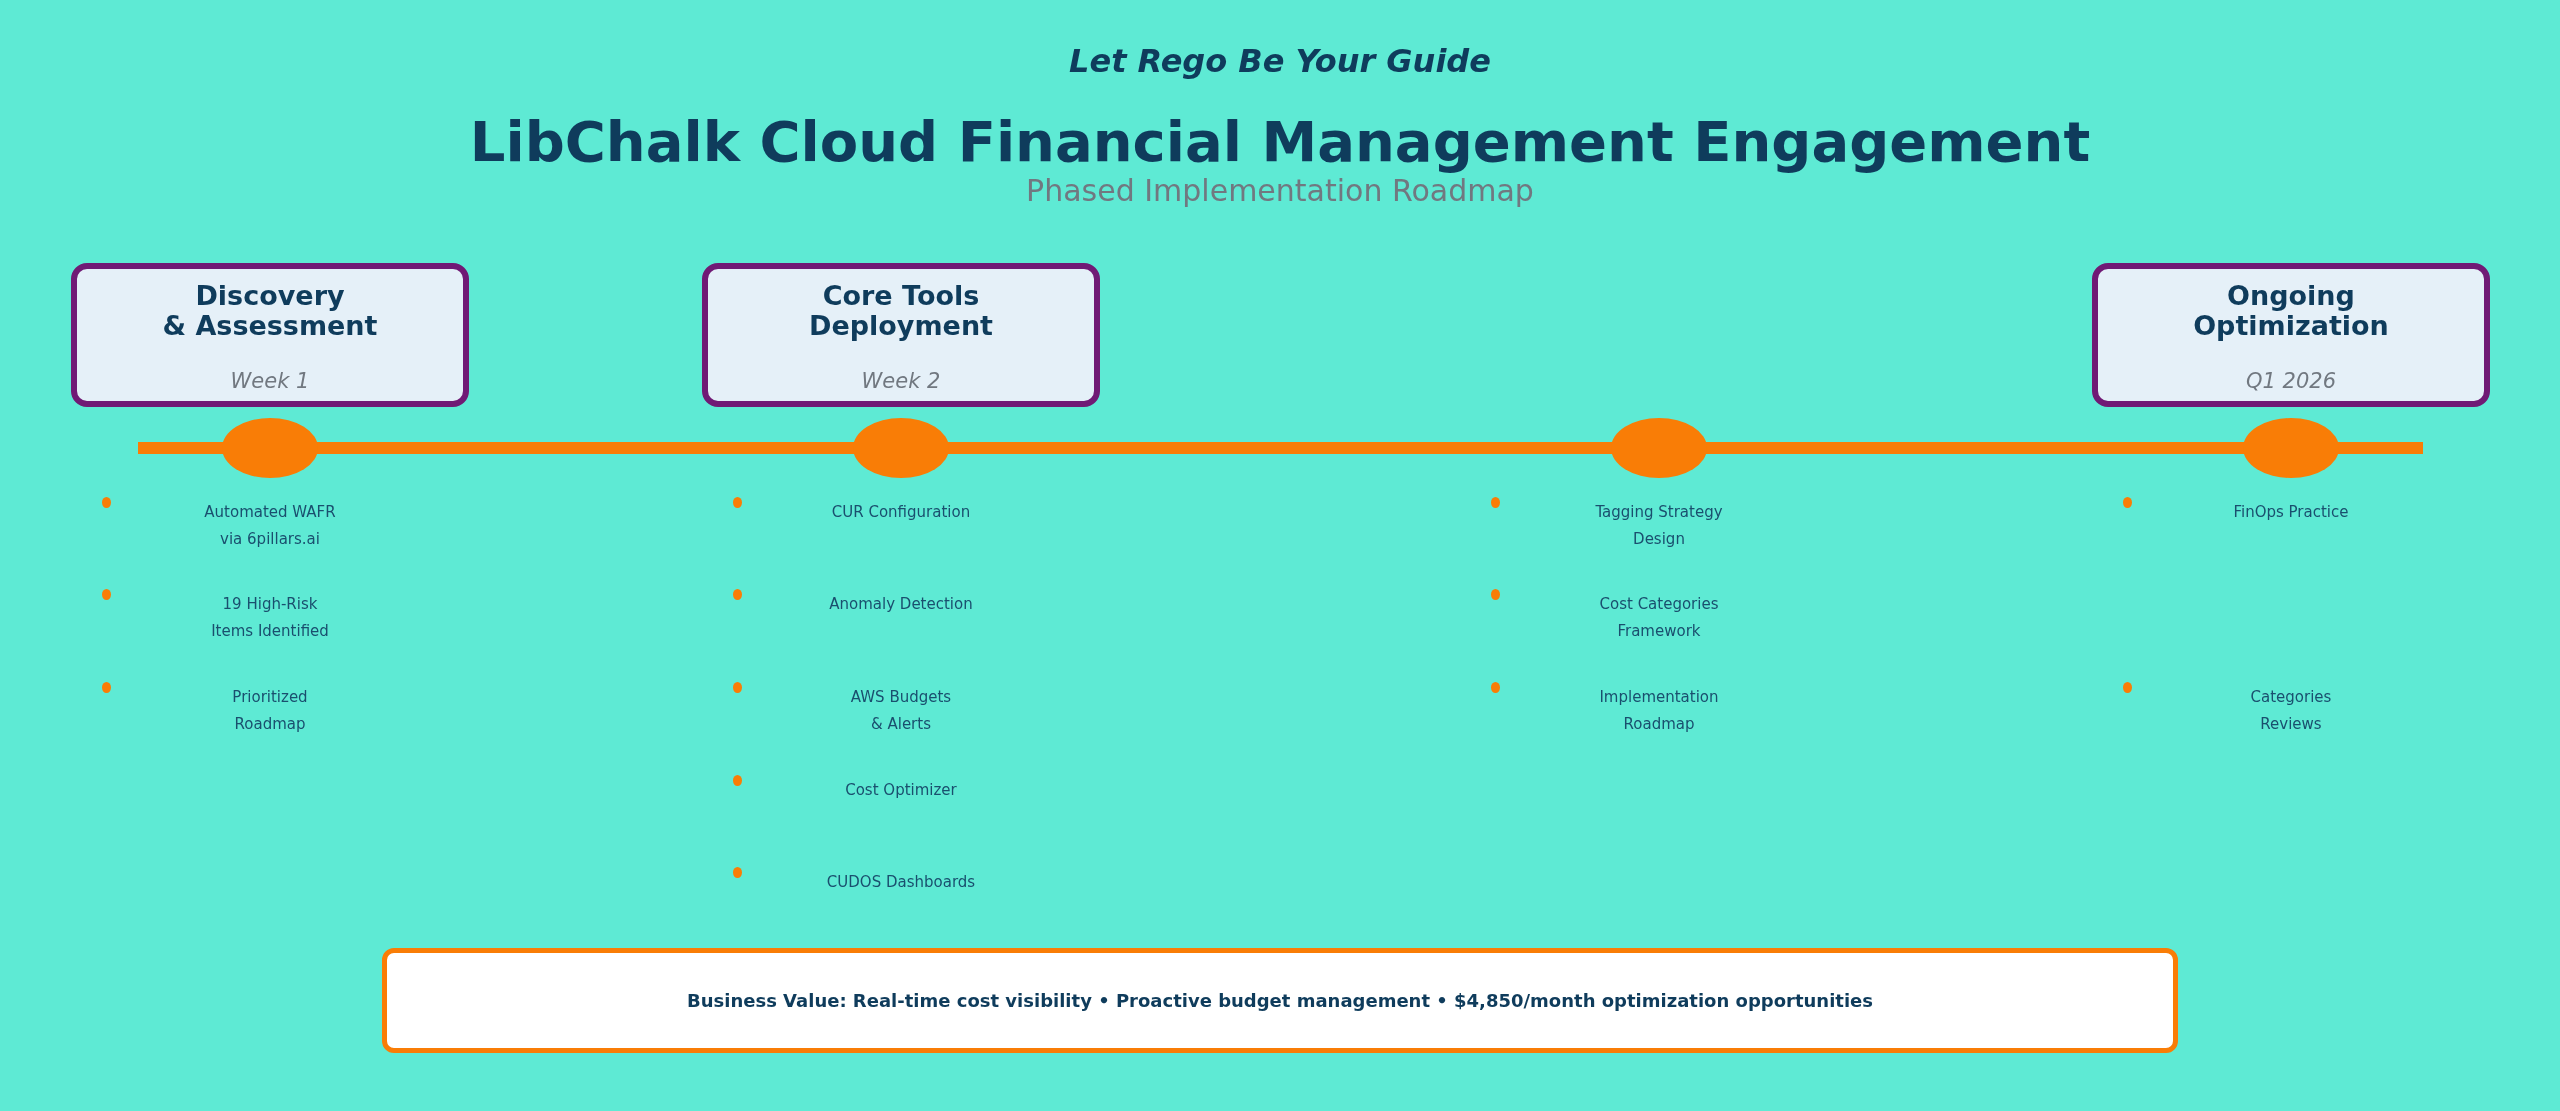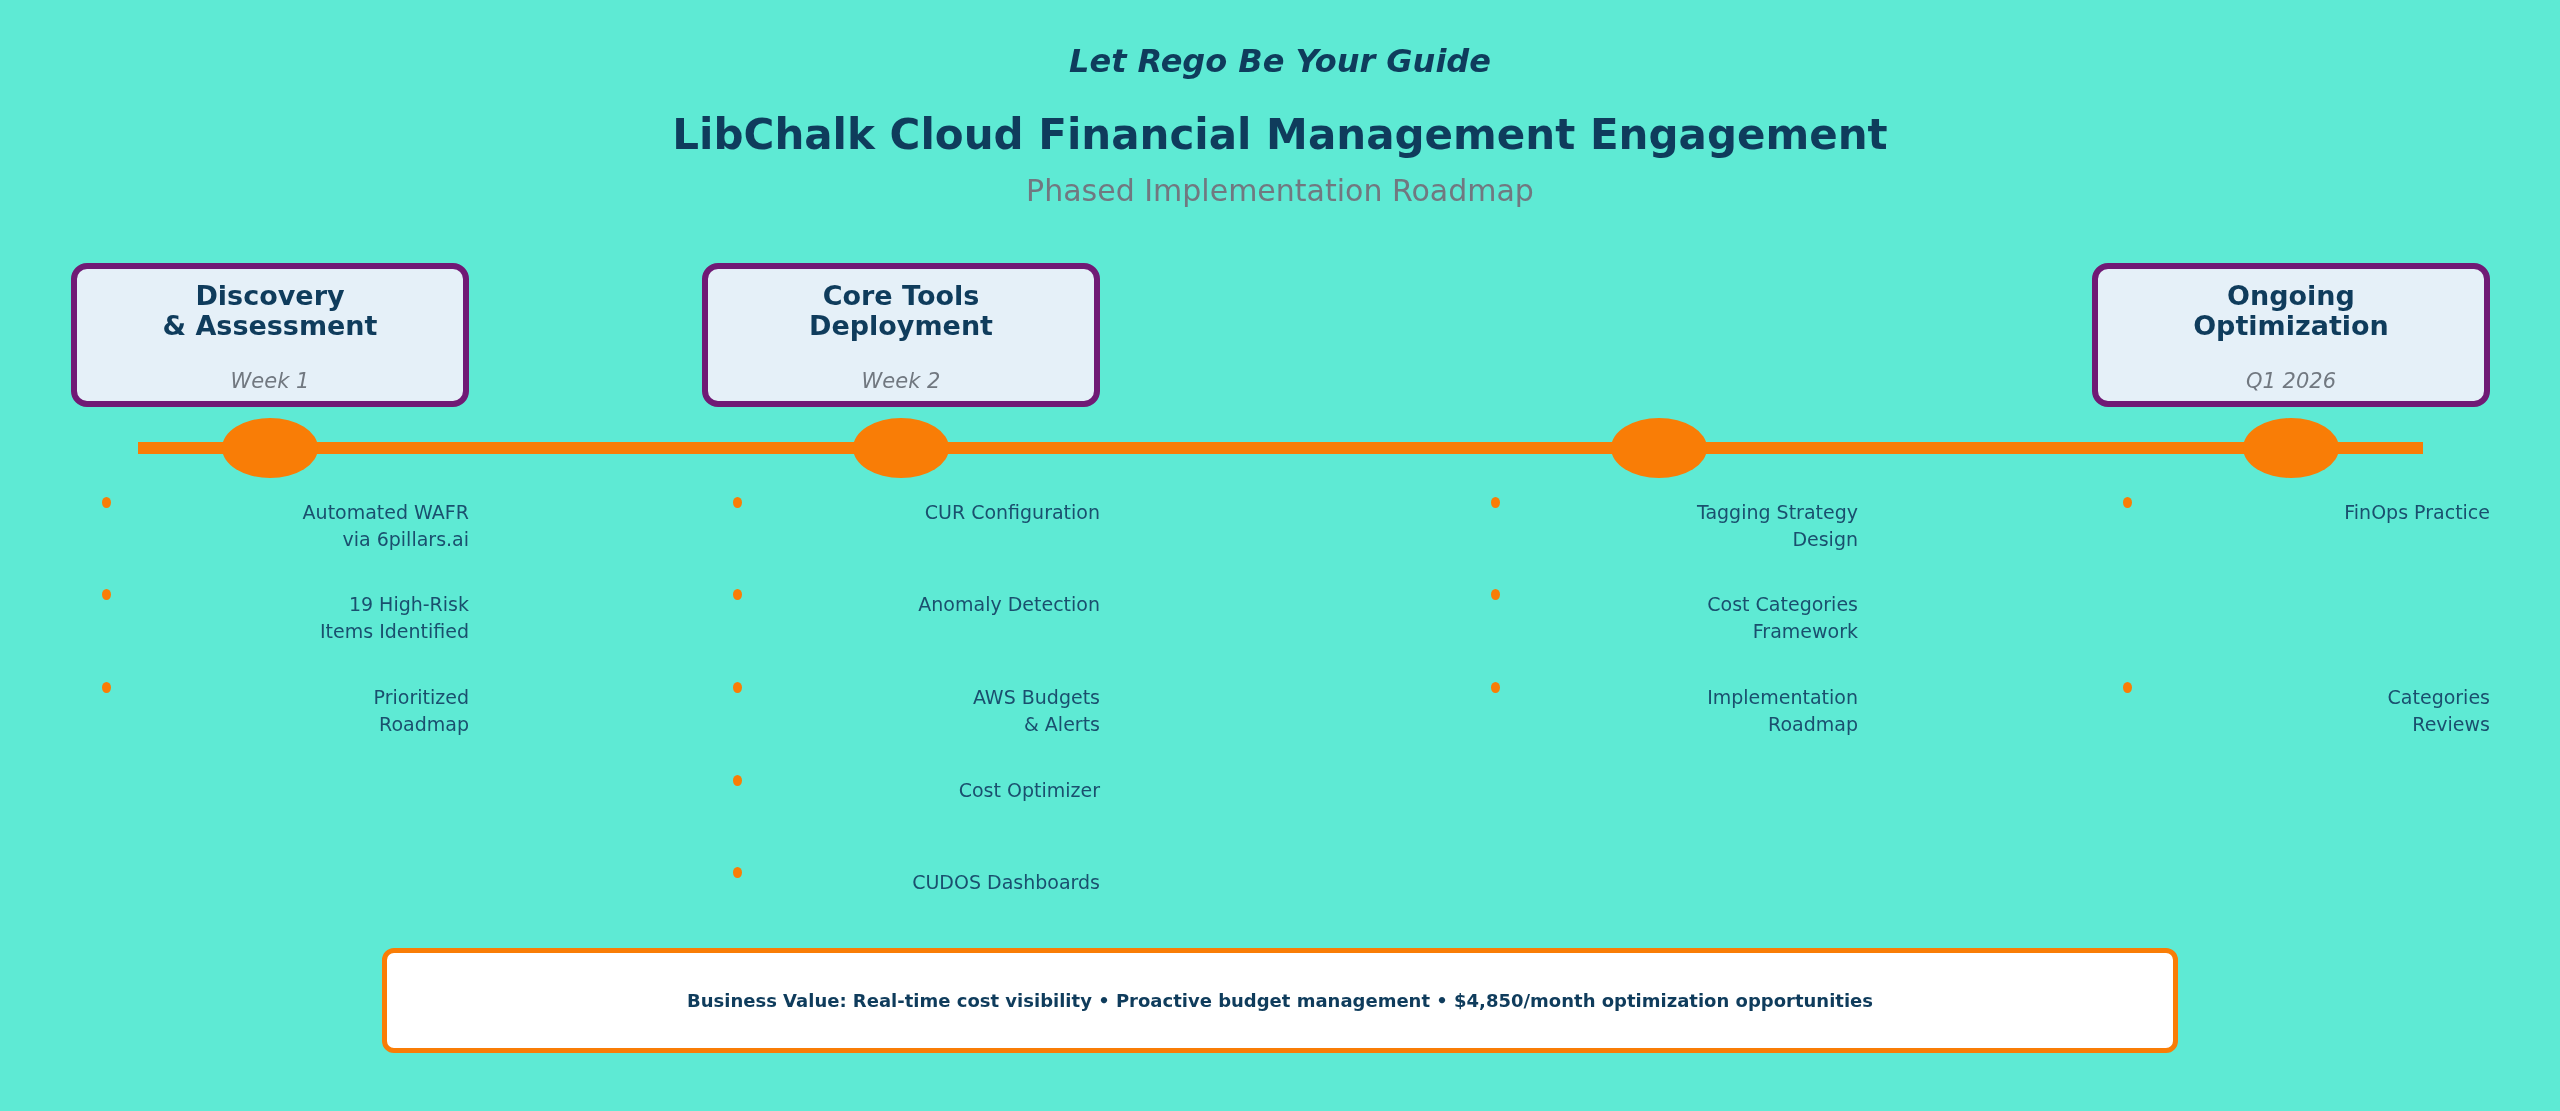--- a/index.html
+++ b/index.html
@@ -6,21 +6,21 @@
   .canvas{
     position:relative;width:2560px;height:1111px;background:#5eead4;
     font-family:"DejaVu Sans","Liberation Sans",sans-serif;overflow:hidden;
   }
   .tagline{
     position:absolute;top:45px;left:0;width:100%;text-align:center;
     font-size:32px;line-height:1;font-weight:bold;font-style:italic;color:#0F3C5C;
   }
   .title{
     position:absolute;top:114px;left:0;width:100%;text-align:center;
-    font-size:42px;line-height:1;font-weight:bold;color:#0F3C5C;
+    font-size:56px;line-height:1;font-weight:bold;color:#0F3C5C;
   }
   .subtitle{
     position:absolute;top:176px;left:0;width:100%;text-align:center;
     font-size:30px;line-height:1;color:#717880;
   }
   .timeline{
     position:absolute;left:138px;top:442px;width:2285px;height:12px;background:#F97D06;
   }
   .phase{position:absolute;top:0;width:398px;height:100%;}
   .pbox{
@@ -37,21 +37,21 @@
   .node{
     position:absolute;left:151px;top:418px;width:96px;height:60px;
     background:#F97D06;border-radius:50%;
   }
   .item{position:absolute;left:0;width:100%;}
   .dot{
     position:absolute;left:31px;top:-2px;width:9px;height:11px;
     background:#F97D06;border-radius:50%;
   }
   .item-text{
-    width:100%;text-align:right;font-size:19px;line-height:27px;
+    width:100%;text-align:center;font-size:15px;line-height:27px;
     color:#1A4F6E;white-space:pre-line;
   }
   .footer-box{
     position:absolute;left:382px;top:948px;width:1796px;height:105px;box-sizing:border-box;
     background:#ffffff;border:5px solid #F97D06;border-radius:12px;
     display:flex;align-items:center;justify-content:center;
   }
   .footer-text{
     font-size:18px;font-weight:bold;color:#0F3C5C;text-align:center;line-height:1.2;
   }

